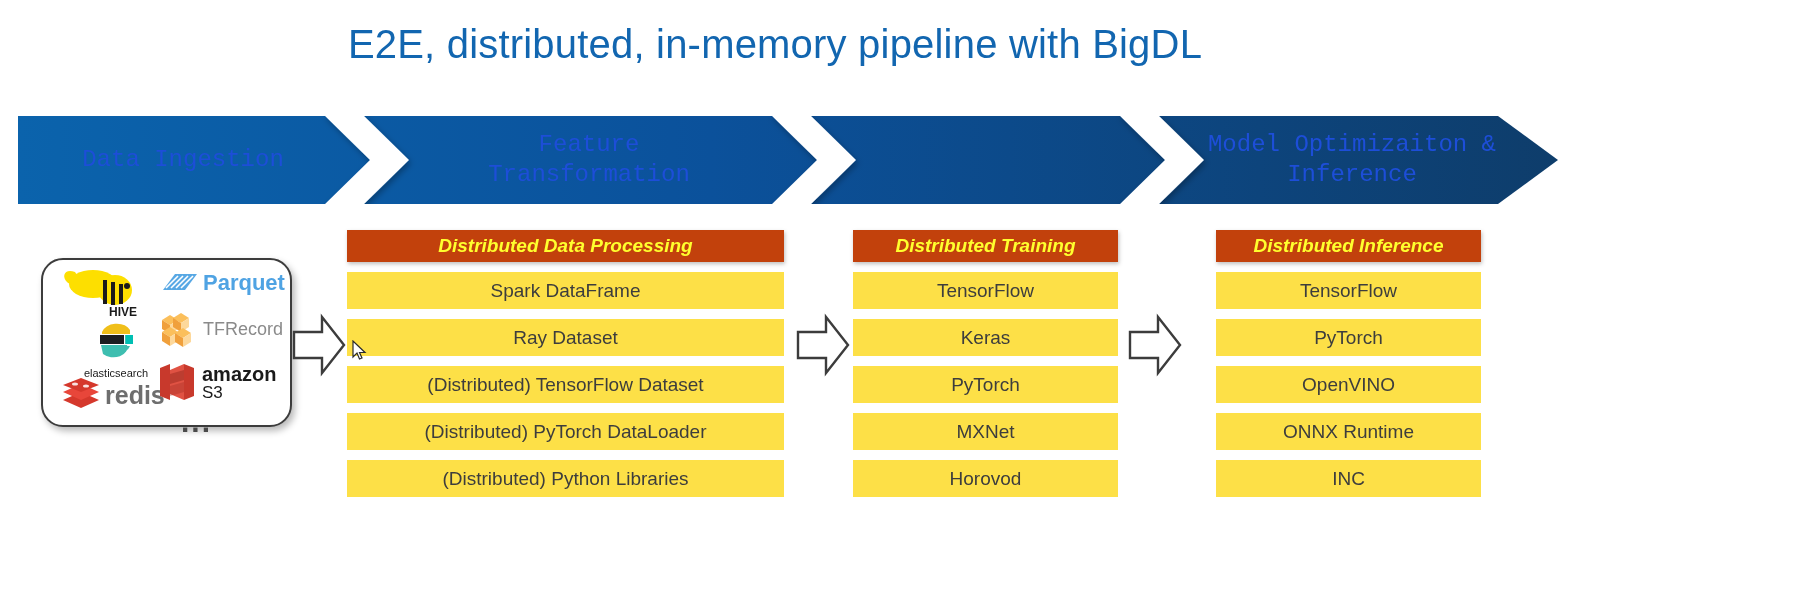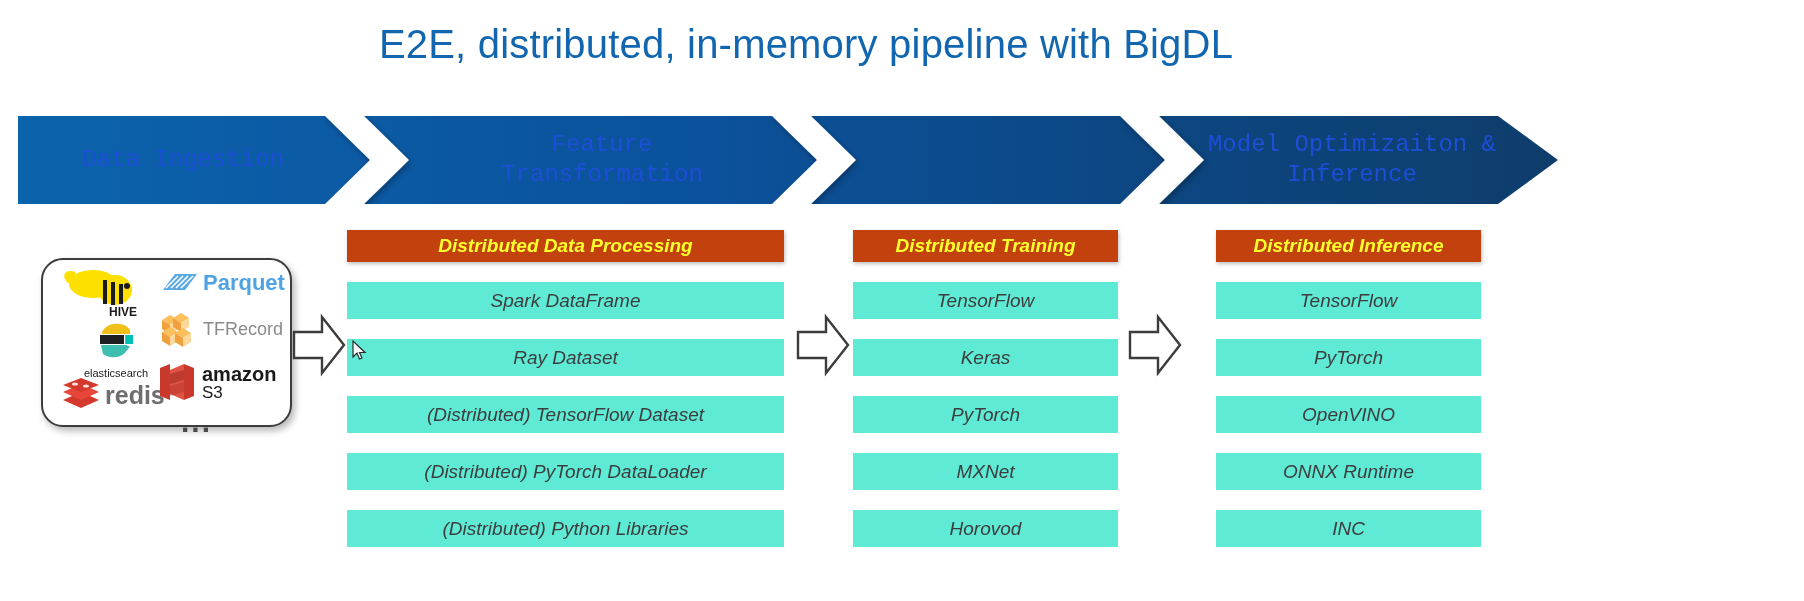--- a/index.html
+++ b/index.html
@@ -13,21 +13,20 @@
 
   
   #title{
     position:absolute;
     left:0;top:22px;width:1550px;
     text-align:center;
     font-size:40px;
     color:#1266B0;
     letter-spacing:0.2px;
     white-space:nowrap;
-    padding-left:31px;
   }
 
   
   #banner{
     position:absolute;
     left:18px;top:116px;
     width:1540px;height:88px;
   }
   #banner svg{display:block;}
   .band-label{
@@ -63,28 +62,27 @@
     color:#FFFF2E;
     font-style:italic;
     font-weight:bold;
     font-size:19px;
     text-align:center;
     height:32px;
     line-height:32px;
     box-shadow:1px 2px 4px rgba(0,0,0,.25);
   }
   .stack .row{
-    background:#5eead4;
+    background:#fde047;
     color:#3d3d3d;
-    font-style:italic;
     font-size:19px;
     text-align:center;
     height:37px;
     line-height:37px;
-    margin-top:20px;
+    margin-top:10px;
   }
 
   
   .conn{position:absolute;}
 
   
   #cursor{position:absolute;left:352px;top:340px;}
 </style>
 </head>
 <body>
@@ -107,21 +105,21 @@
     <path d="M0,0 L1480,0 L1540,44 L1480,88 L0,88 Z" fill="url(#bandgrad)"></path>
 
     <g fill="#ffffff" filter="url(#softshadow)">
       <path d="M305,-2 L352,44 L305,90 L344,90 L391,44 L344,-2 Z"></path>
       <path d="M752,-2 L799,44 L752,90 L791,90 L838,44 L791,-2 Z"></path>
       <path d="M1100,-2 L1147,44 L1100,90 L1139,90 L1186,44 L1139,-2 Z"></path>
     </g>
   </svg>
 
   <div class="band-label" style="left:20px;width:290px;">Data Ingestion</div>
-  <div class="band-label" style="left:405px;width:358px;">Feature
+  <div class="band-label" style="left:392px;width:358px;">Feature
 Transformation</div>
   <div class="band-label" style="left:1188px;width:292px;">Model Optimizaiton &amp;
 Inference</div>
 </div>
 
 <div id="sources">
 
   <div class="logo" style="left:14px;top:6px;width:92px;height:52px;">
     <svg width="92" height="52" viewBox="0 0 92 52">
       <ellipse cx="36" cy="18" rx="24" ry="14" fill="#FDDF00"></ellipse>

